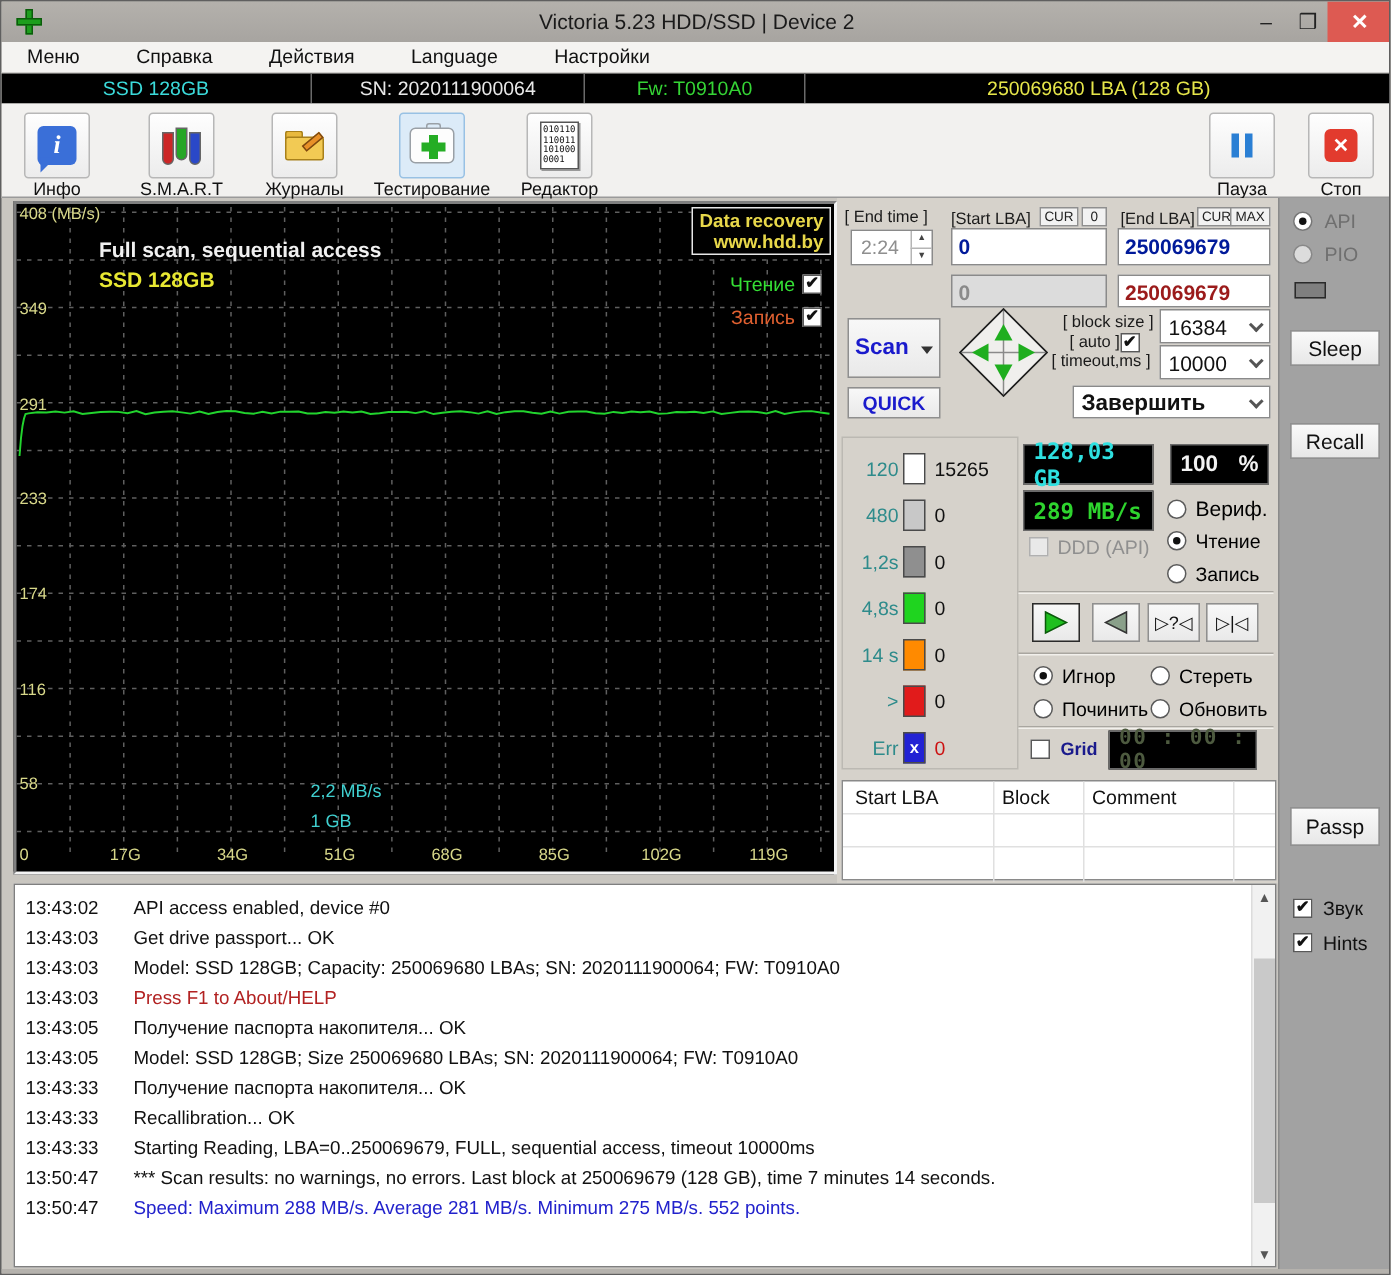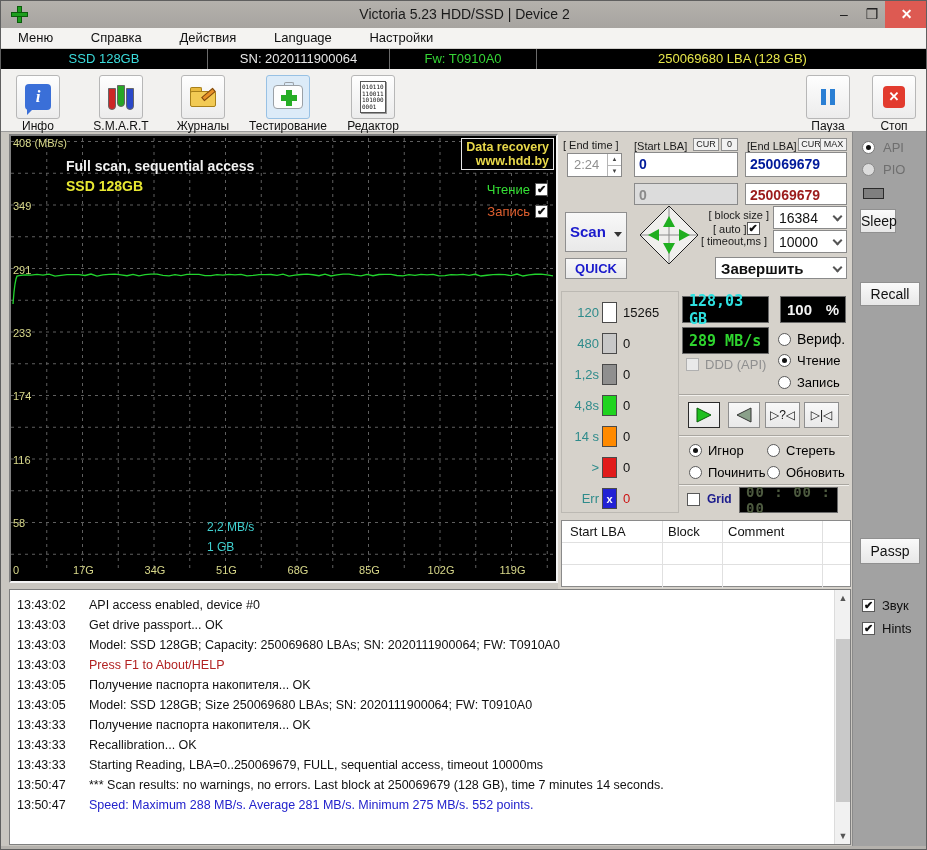--- a/index.html
+++ b/index.html
@@ -296,21 +296,21 @@
         <line x1="5" y1="31" x2="63" y2="31" stroke="#8a8a8a"></line>
         <polygon points="34,2 63,31 34,60 5,31" fill="none"></polygon>
       </g>
       <polygon points="34,12 40,23 28,23" fill="#1fae1f"></polygon>
       <polygon points="13,31 24,25 24,37" fill="#1fae1f"></polygon>
       <polygon points="55,31 44,25 44,37" fill="#1fae1f"></polygon>
       <polygon points="34,50 28,39 40,39" fill="#1fae1f"></polygon>
     </svg>
 
     <div class="abs lbl" style="left:149px;top:77px;width:62px;text-align:right">[ block size ]</div>
-    <div class="abs" style="left:155px;top:90px;display:flex;align-items:center;gap:0">
+    <div class="abs" style="left:155px;top:90px;display:flex;gap:0">
       <span class="lbl">[ auto ]</span>
       <span class="checkbox">✔</span>
     </div>
     <div class="abs select" style="left:215px;top:74px;width:74px;height:23px">
       <span>16384</span>
         <span class="chev"></span>
     </div>
     <div class="abs lbl" style="left:143px;top:103px">[ timeout,ms ]</div>
     <div class="abs select" style="left:215px;top:98px;width:74px;height:23px">
       <span>10000</span>
@@ -409,21 +409,21 @@
   <div id="side-col" class="abs">
     <div class="abs" style="left:9px;top:8px;display:flex;align-items:center;gap:8px">
       <span class="radio sel" style="border-color:#777"></span>
       <span class="side-radio-label">API</span>
     </div>
     <div class="abs" style="left:9px;top:30px;display:flex;align-items:center;gap:8px">
       <span class="radio" style="border-color:#888;background:#dcdcdc"></span>
       <span class="side-radio-label">PIO</span>
     </div>
     <div class="abs" style="left:10px;top:56px;width:21px;height:11px;background:#7f7f7f;border:1px solid #2a2a2a"></div>
-    <div class="abs side-btn" style="left:7px;top:77px;width:36px;height:24px">Sleep</div>
+    <div class="abs side-btn" style="left:7px;top:88px;width:60px;height:24px">Sleep</div>
     <div class="abs side-btn" style="left:7px;top:150px;width:60px;height:24px">Recall</div>
     <div class="abs side-btn" style="left:7px;top:406px;width:60px;height:26px;line-height:24px">Passp</div>
     <div class="abs" style="left:9px;top:466px;display:flex;align-items:center;gap:7px">
       <span class="checkbox">✔</span>
       <span class="side-check-label">Звук</span>
     </div>
     <div class="abs" style="left:9px;top:489px;display:flex;align-items:center;gap:7px">
       <span class="checkbox">✔</span>
       <span class="side-check-label">Hints</span>
     </div>

